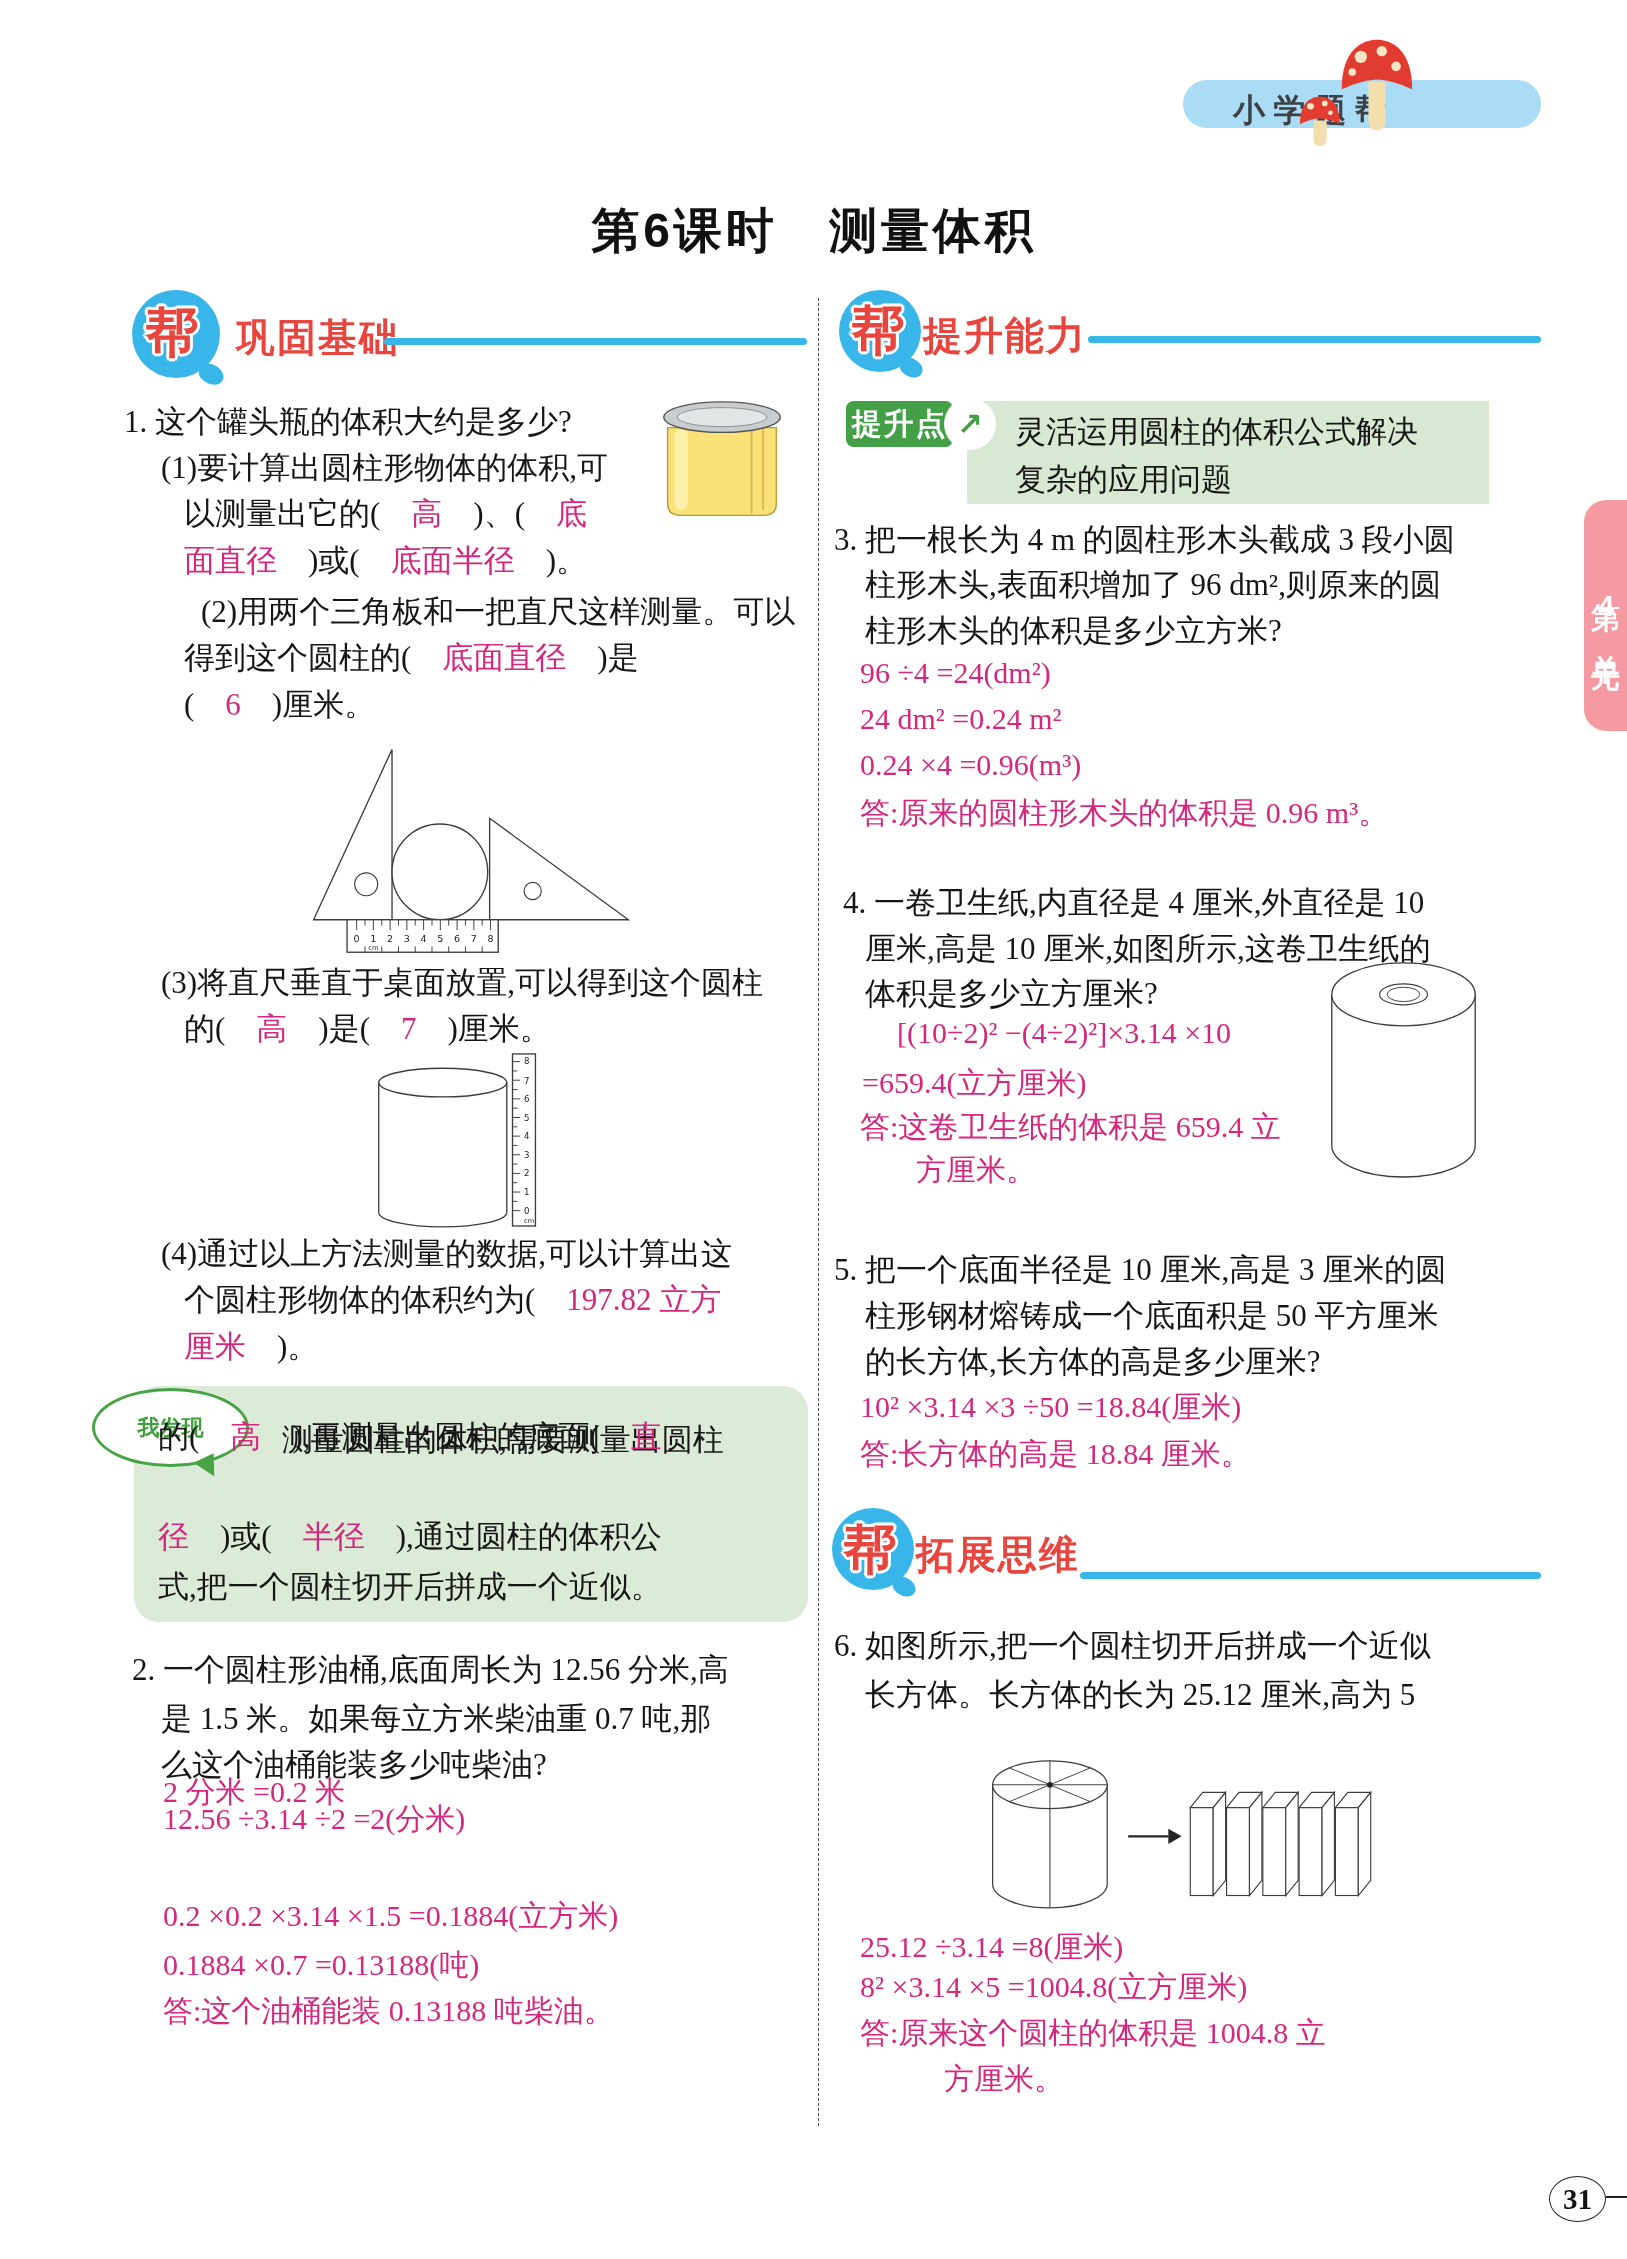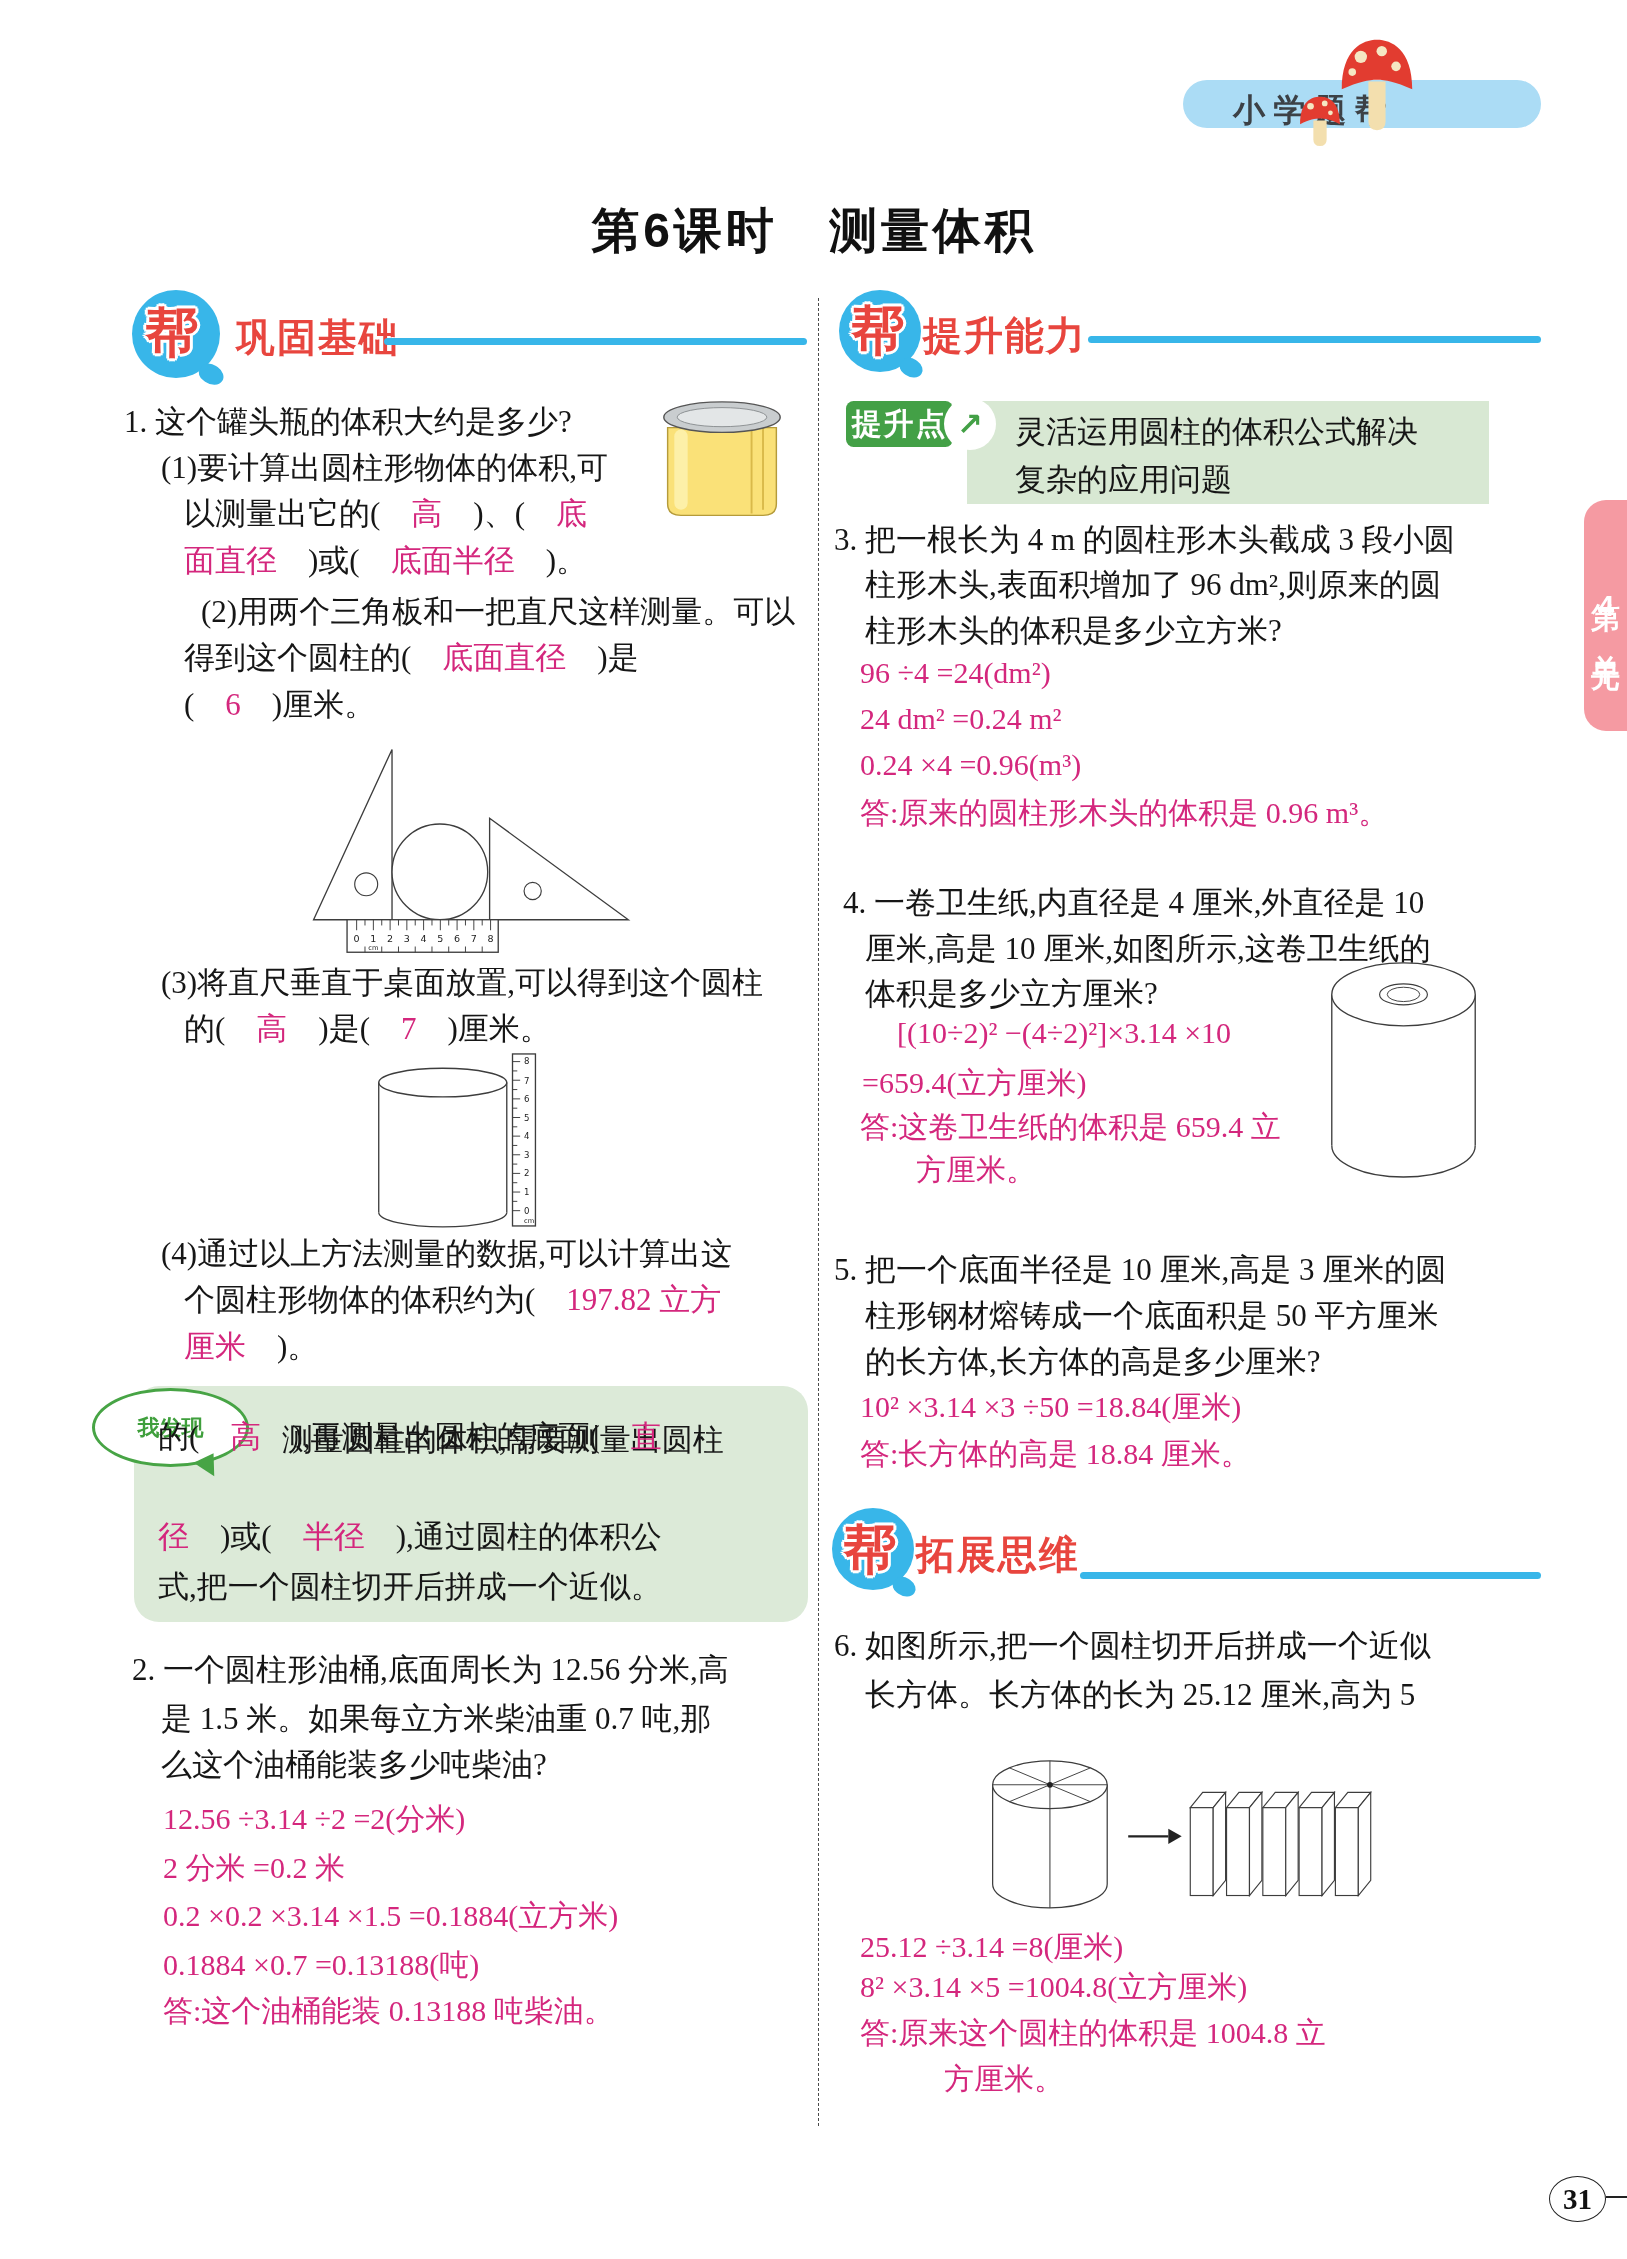--- a/index.html
+++ b/index.html
@@ -201,21 +201,21 @@
   <div class="abs disc-tail" style="left:197px;top:1457px;"></div>
   <div class="abs qline" style="left:282px;top:1419px;"><span class="seg-k">测量圆柱的体积,需要测量出圆柱</span></div>
   <div class="abs qline" style="left:158px;top:1408px;margin-top:8px;"><span class="seg-k">的(　</span><span class="seg-p">高</span><span class="seg-k">　),再测量出圆柱的底面(　</span><span class="seg-p">直</span></div>
   <div class="abs qline" style="left:158px;top:1516px;"><span class="seg-p">径</span><span class="seg-k">　)或(　</span><span class="seg-p">半径</span><span class="seg-k">　),通过圆柱的体积公</span></div>
   <div class="abs qline" style="left:158px;top:1566px;"><span class="seg-k">式,把一个圆柱切开后拼成一个近似。</span></div>
 
   <div class="abs qline" style="left:132px;top:1649px;"><span class="seg-k">2. 一个圆柱形油桶,底面周长为 12.56 分米,高</span></div>
   <div class="abs qline" style="left:161px;top:1698px;"><span class="seg-k">是 1.5 米。如果每立方米柴油重 0.7 吨,那</span></div>
   <div class="abs qline" style="left:161px;top:1744px;"><span class="seg-k">么这个油桶能装多少吨柴油?</span></div>
   <div class="abs sol" style="left:163px;top:1799px;">12.56 ÷3.14 ÷2 =2(分米)</div>
-  <div class="abs sol" style="left:163px;top:1848px;">2 分米 =0.2 米</div>
+  <div class="abs sol" style="left:163px;top:1772px;">2 分米 =0.2 米</div>
   <div class="abs sol" style="left:163px;top:1896px;">0.2 ×0.2 ×3.14 ×1.5 =0.1884(立方米)</div>
   <div class="abs sol" style="left:163px;top:1945px;">0.1884 ×0.7 =0.13188(吨)</div>
   <div class="abs sol" style="left:163px;top:1991px;">答:这个油桶能装 0.13188 吨柴油。</div>
 
   <div class="abs hdr-circle" style="left:839px;top:290px;width:82px;height:82px;"></div>
   <div class="abs hdr-tail" style="left:900px;top:359px;width:23px;height:18px;"></div>
   <div class="abs hdr-bang" style="left:851px;top:295px;">帮</div>
   <div class="abs hdr-title" style="left:923px;top:309px;">提升能力</div>
   <div class="abs hdr-line" style="left:1088px;top:336px;width:453px;"></div>
 

